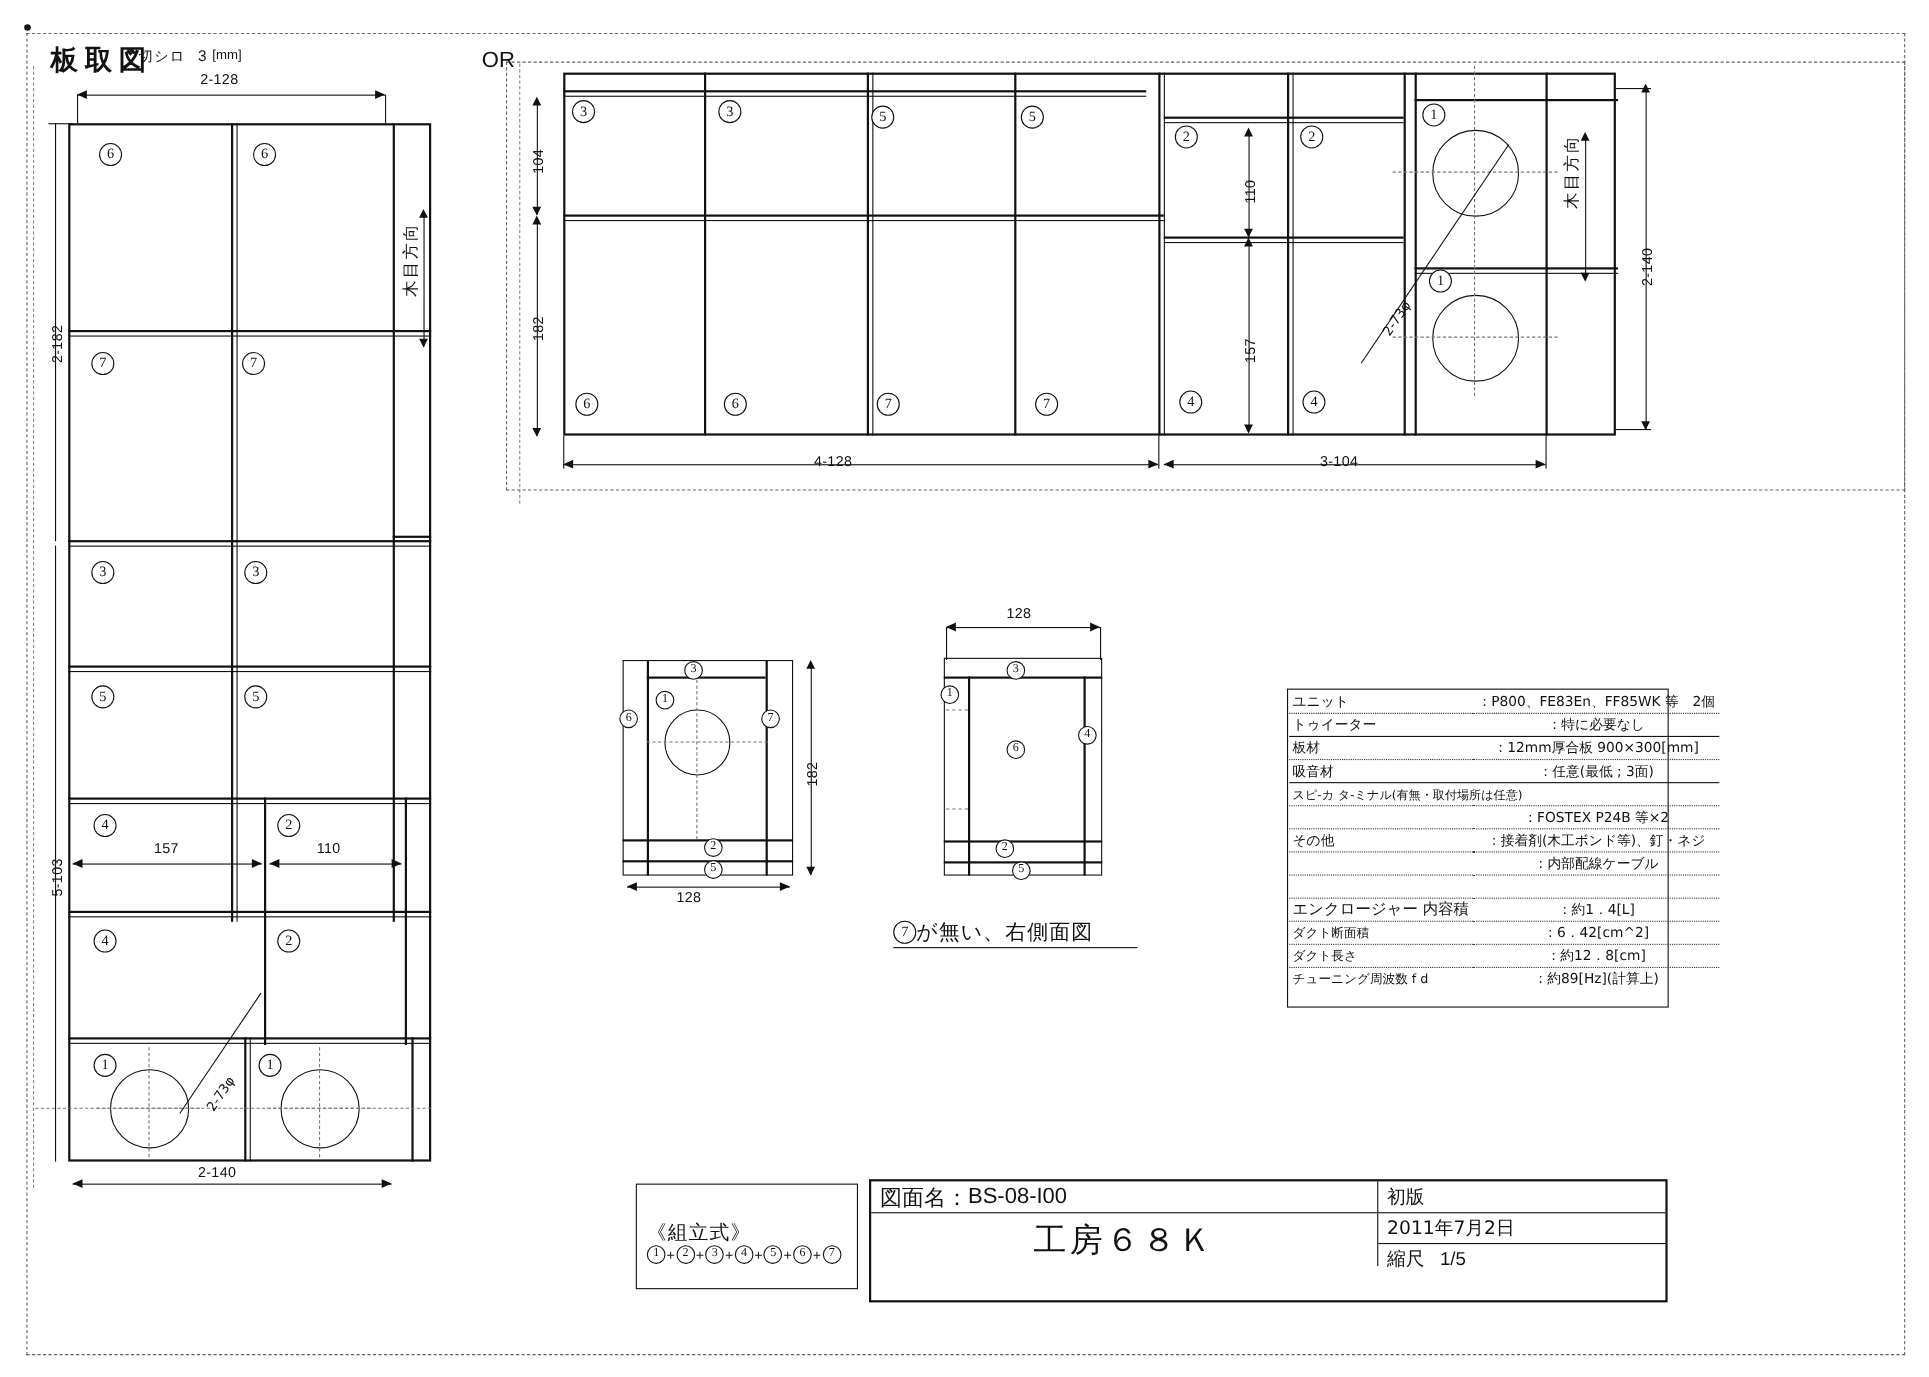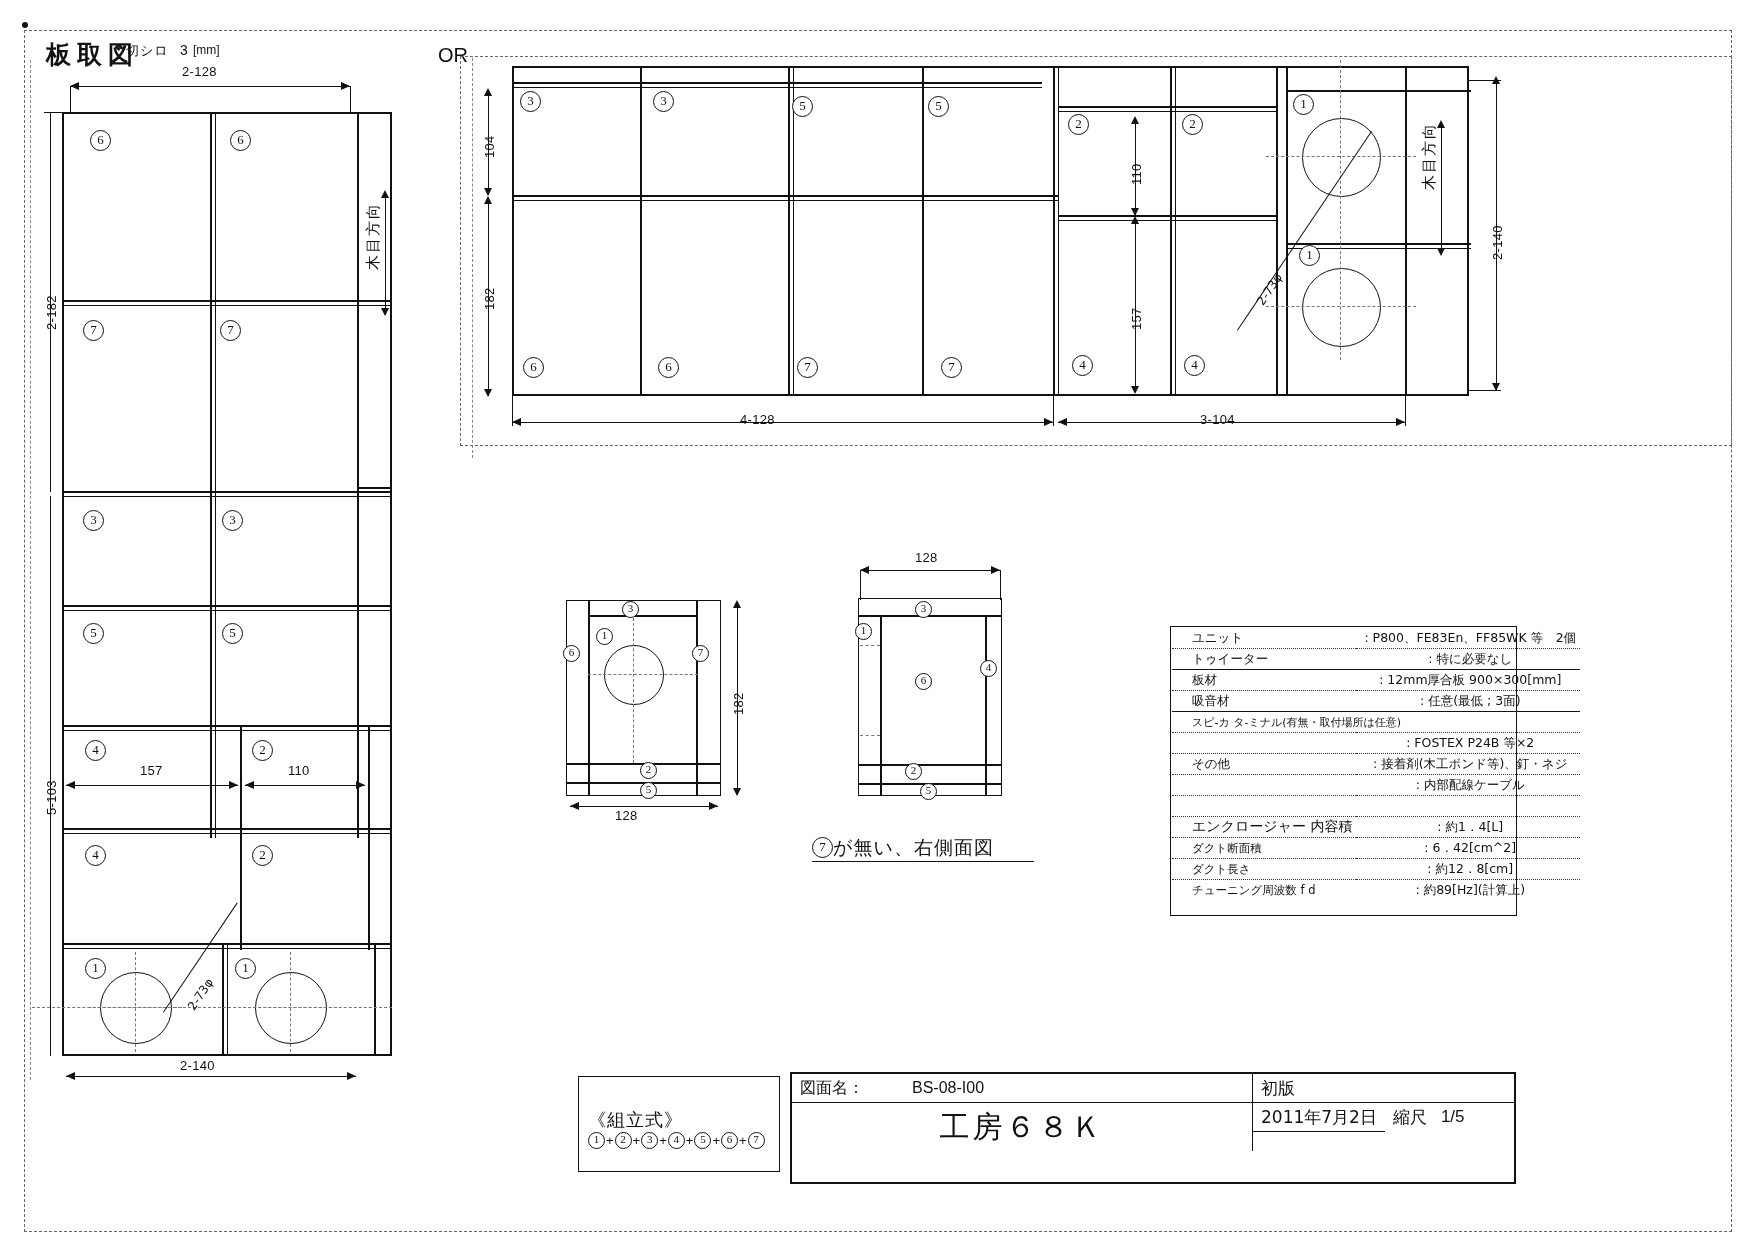--- a/index.html
+++ b/index.html
@@ -23,21 +23,21 @@
   .dim.v{transform:rotate(-90deg);transform-origin:left top;}
   
   .frame{position:absolute;border:1px dashed #555;}
   .jp{font-family:"DejaVu Sans",sans-serif;}
   .title-bold{font-weight:bold;}
   
   table{border-collapse:collapse;}
   .spec{position:absolute;font-family:"DejaVu Sans",sans-serif;font-size:12.5px;}
   .spec td{padding:1px 4px;border-bottom:1px dotted #333;height:18px;vertical-align:middle;
            white-space:nowrap;}
-  .spec .lbl{text-align:left;padding-left:20px;}
+  .spec .lbl{text-align:left;padding-left:3px;}
   .spec .val{text-align:center;padding-left:8px;}
   .spec .solid{border-bottom:1px solid #111;}
   .spec .nb{border-bottom:none;}
   .specbox{position:absolute;border-left:1.6px solid #111;border-right:1.6px solid #111;
            border-top:1.6px solid #111;border-bottom:1.6px solid #111;}
   
   .tb{position:absolute;border:2px solid #111;}
   .tb .row{display:flex;border-bottom:1.6px solid #111;}
   .tb .row:last-child{border-bottom:none;}
   .tb .cell{padding:2px 8px;display:flex;align-items:center;font-family:"DejaVu Sans",sans-serif;}
@@ -364,29 +364,29 @@
   <span style="font-size:13px;padding:0 1px;">+</span>
   <span class="cnum sm" style="position:relative;left:0;top:0;display:inline-block;">5</span>
   <span style="font-size:13px;padding:0 1px;">+</span>
   <span class="cnum sm" style="position:relative;left:0;top:0;display:inline-block;">6</span>
   <span style="font-size:13px;padding:0 1px;">+</span>
   <span class="cnum sm" style="position:relative;left:0;top:0;display:inline-block;">7</span>
 </div>
 
 <div class="tb" style="left:790px;top:1072px;width:722px;height:108px;">
   <div class="row" style="height:28px;">
-    <div class="cell div" style="width:444px;font-size:16px;gap:48px;">
+    <div class="cell div" style="width:444px;font-size:20px;">
       <span>図面名：</span>
         <span style="font-family:'Liberation Sans',sans-serif;">BS-08-I00</span>
     </div>
     <div class="cell" style="flex:1;font-size:17px;">初版</div>
   </div>
   <div class="row" style="height:48px;">
     <div class="cell div" style="width:444px;justify-content:center;font-size:30px;letter-spacing:3px;">工房６８Ｋ</div>
-    <div style="flex:1;display:flex;flex-direction:row;">
+    <div style="flex:1;display:flex;flex-direction:column;">
       <div class="cell" style="height:24px;border-bottom:1.6px solid #111;font-size:17px;">2011年7月2日</div>
       <div class="cell" style="height:24px;font-size:17px;">
         <span>縮尺</span>
         <span style="padding-left:14px;font-family:'Liberation Sans',sans-serif;">1/5</span>
       </div>
     </div>
   </div>
 </div>
 
 </body></html>

